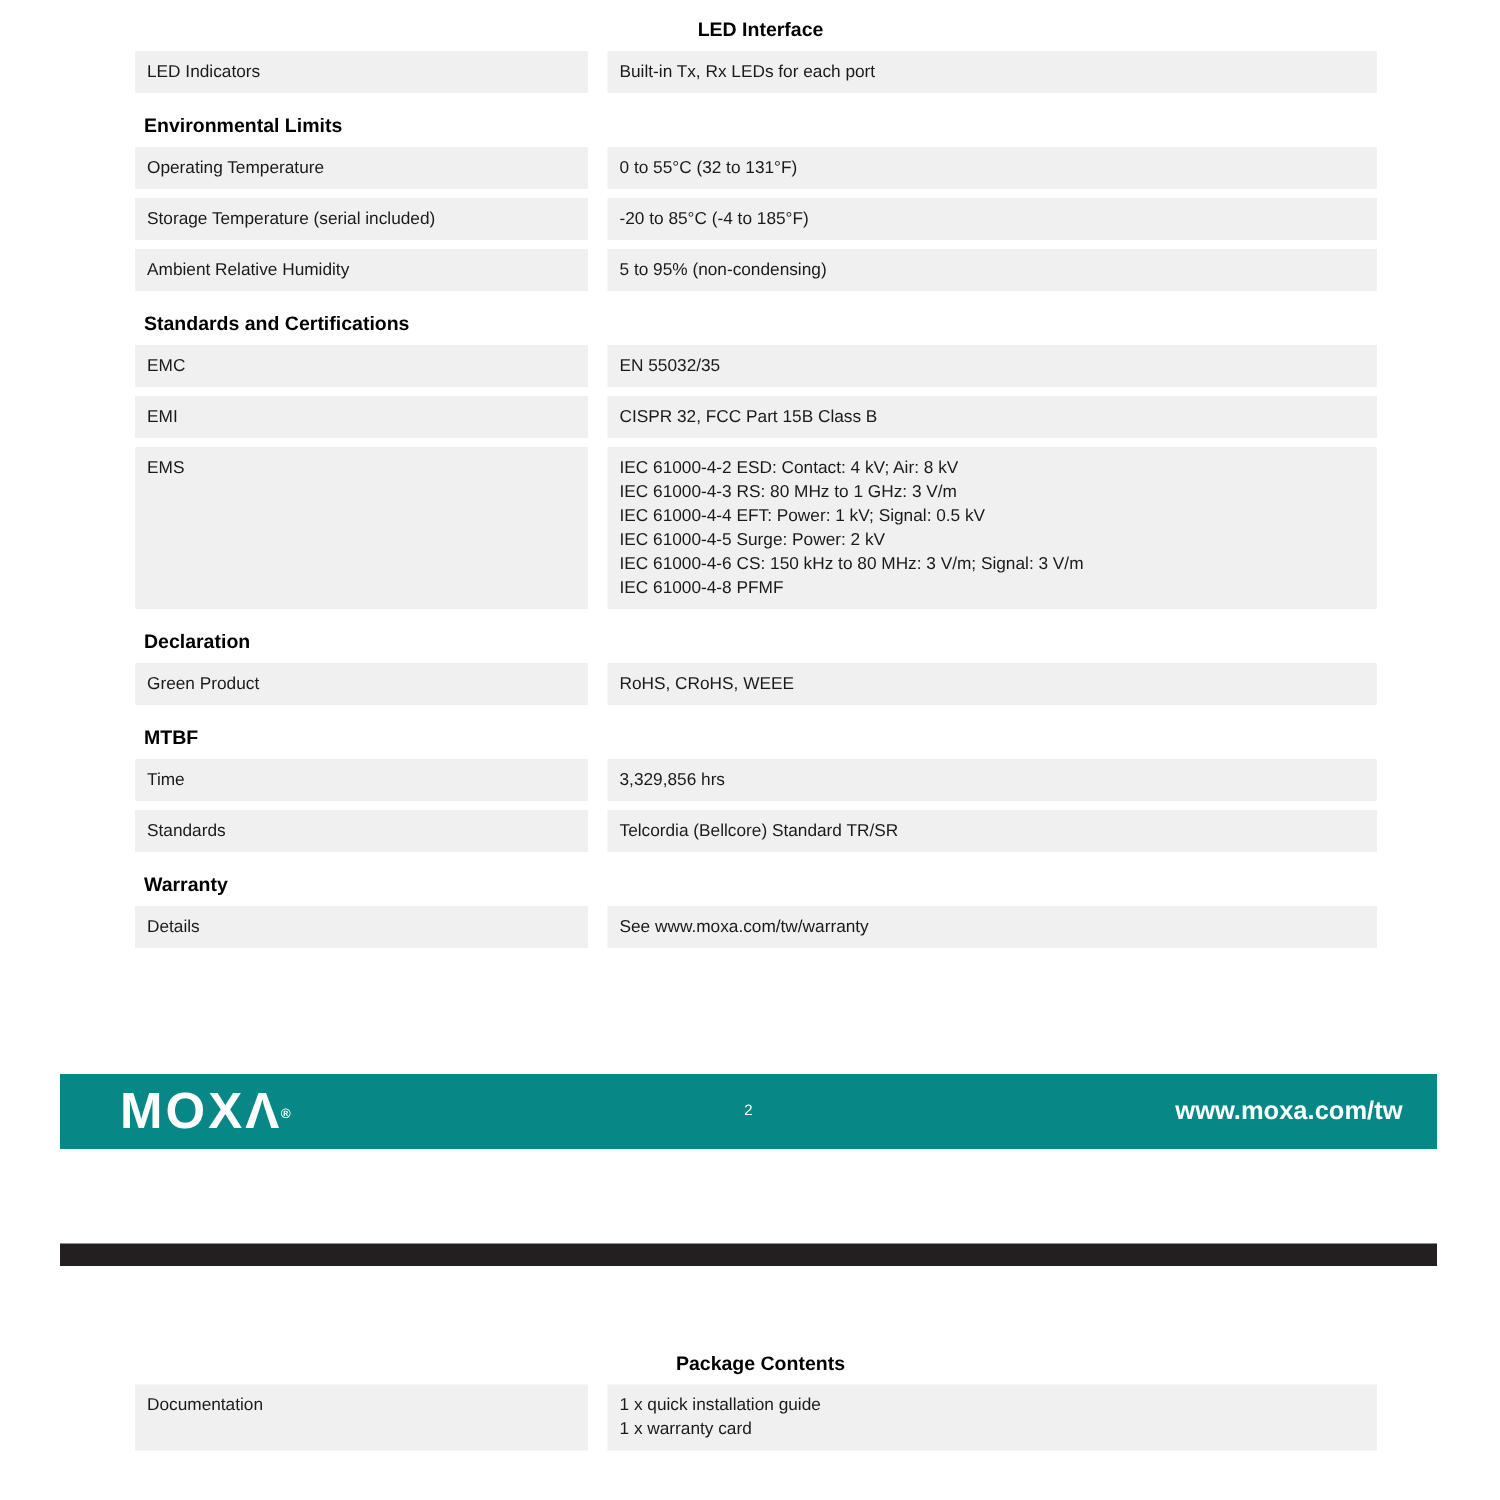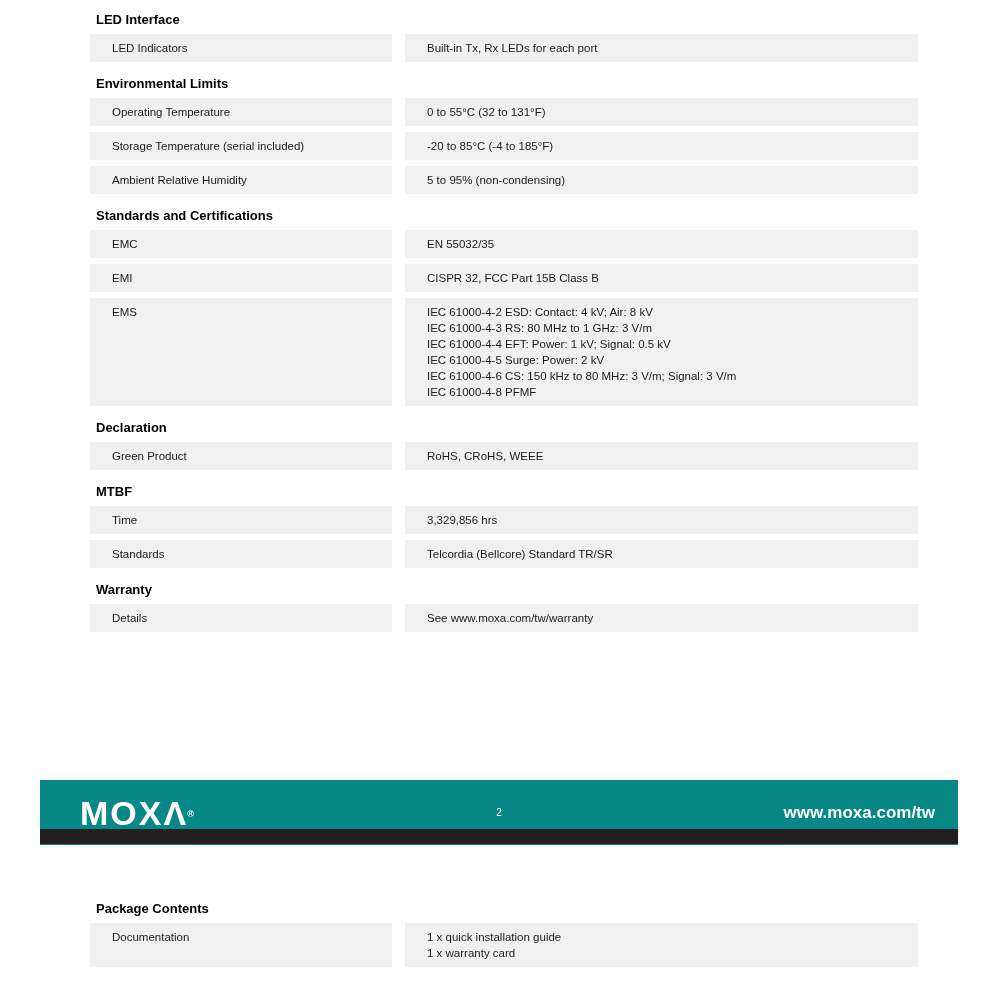--- a/index.html
+++ b/index.html
@@ -12,28 +12,28 @@
   html,body{width:1000px;height:1000px;overflow:hidden;background:#ffffff;
     font-family:"Liberation Sans","DejaVu Sans",sans-serif;color:var(--text);}
   #page{position:relative;width:1000px;height:1000px;background:#ffffff;}
 
   
   .spec-block{position:absolute;left:90px;width:828px;}
   #spec-sections{top:13px;}
   #package-section{top:902px;}
   .section-title{font-size:13px;line-height:13px;font-weight:bold;color:#000;
     margin:15px 0 8px 6px;}
-  .spec-block .section-title:first-child{margin-top:0;}
+  .spec-block .section-title:first-child{margin-top:0;text-align:center;}
   .spec-row{display:flex;gap:13px;margin-bottom:6px;}
-  .cell{background:var(--rowbg);padding:6px 22px;font-size:11.5px;line-height:16px;}
+  .cell{background:var(--rowbg);padding:6px 8px;font-size:11.5px;line-height:16px;}
   .label-cell{width:302px;flex:0 0 302px;}
   .value-cell{flex:1;}
 
   
-  .footer-band{position:absolute;left:40px;top:780px;width:918px;height:65px;
+  .footer-band{position:absolute;left:40px;top:716px;width:918px;height:50px;
     background:var(--teal);display:flex;align-items:center;}
   .brand{position:absolute;left:40px;top:50%;transform:translateY(-50%);
     color:#fff;font-weight:bold;font-size:34px;line-height:34px;letter-spacing:2px;
     white-space:nowrap;}
   .brand .lambda{letter-spacing:0;}
   .brand sup{font-size:9px;letter-spacing:0;vertical-align:top;position:relative;top:1px;left:1px;}
   .page-num{position:absolute;left:0;right:0;text-align:center;color:#fff;
     font-size:10px;line-height:10px;}
   .site{position:absolute;right:23px;top:50%;transform:translateY(-50%);
     color:#fff;font-weight:bold;font-size:17px;}

